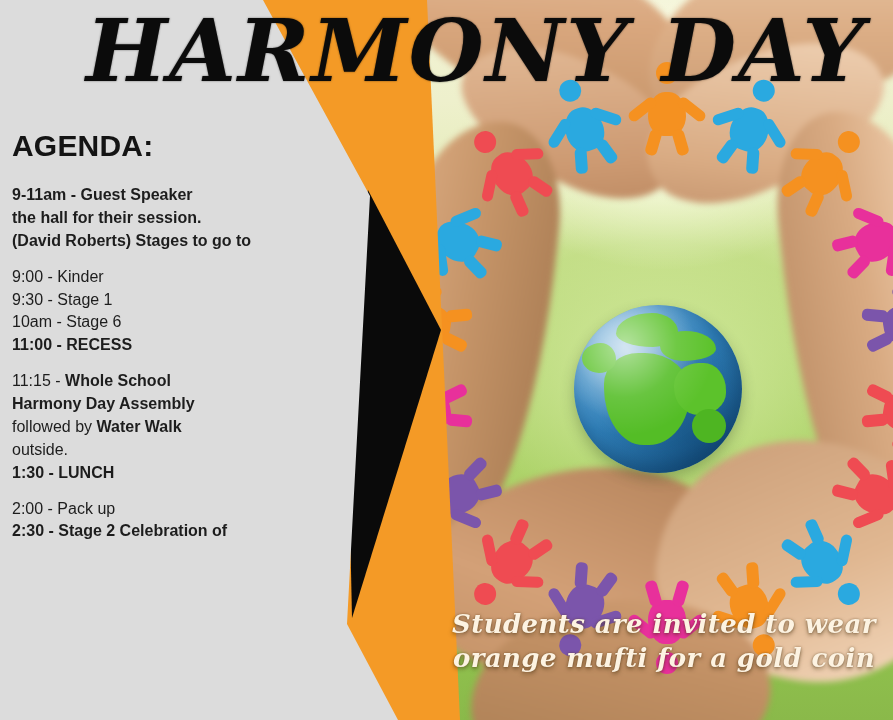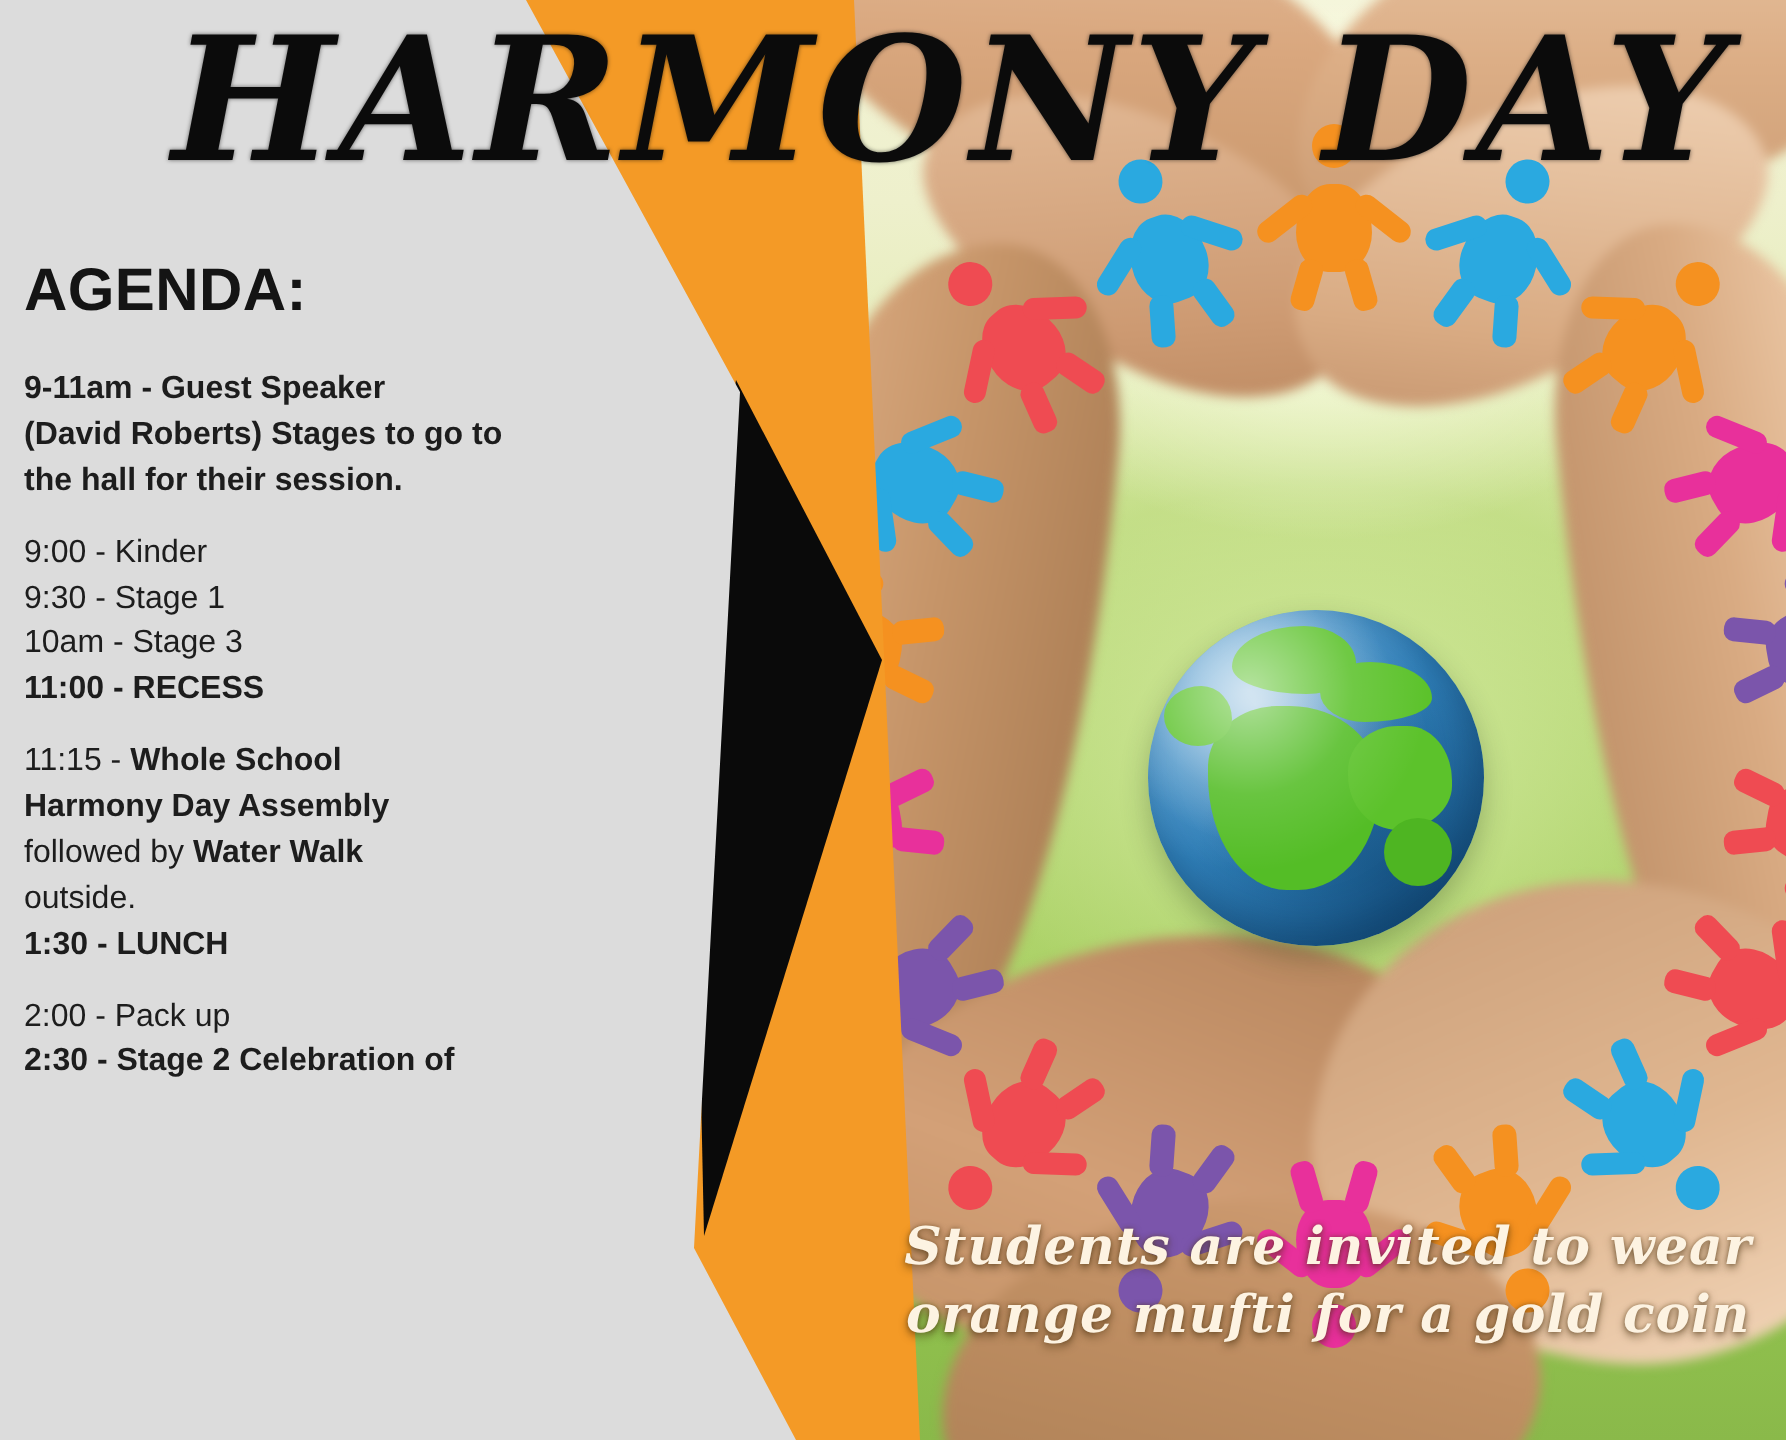--- a/index.html
+++ b/index.html
@@ -368,27 +368,27 @@
   <div class="band-black"></div>
 
   <div class="panel"></div>
 
   <div class="title">HARMONY DAY</div>
 
   <div class="agenda-label">AGENDA:</div>
   <div class="agenda" id="agenda-list">
       <div class="block">
         <div class="ln"><span class="b">9-11am - Guest Speaker</span></div>
+        <div class="ln"><span class="b">the hall for their session.</span></div>
         <div class="ln"><span class="b">(David Roberts) Stages to go to</span></div>
-        <div class="ln"><span class="b">the hall for their session.</span></div>
       </div>
       <div class="block">
         <div class="ln"><span>9:00 - Kinder</span></div>
         <div class="ln"><span>9:30 - Stage 1</span></div>
-        <div class="ln"><span>10am - Stage 3</span></div>
+        <div class="ln"><span>10am - Stage 6</span></div>
         <div class="ln"><span class="b">11:00 - RECESS</span></div>
       </div>
       <div class="block">
         <div class="ln"><span>11:15 - </span><span class="b">Whole School</span></div>
         <div class="ln"><span class="b">Harmony Day Assembly</span></div>
         <div class="ln"><span>followed by </span><span class="b">Water Walk</span></div>
         <div class="ln"><span>outside.</span></div>
         <div class="ln"><span class="b">1:30 - LUNCH</span></div>
       </div>
       <div class="block">

